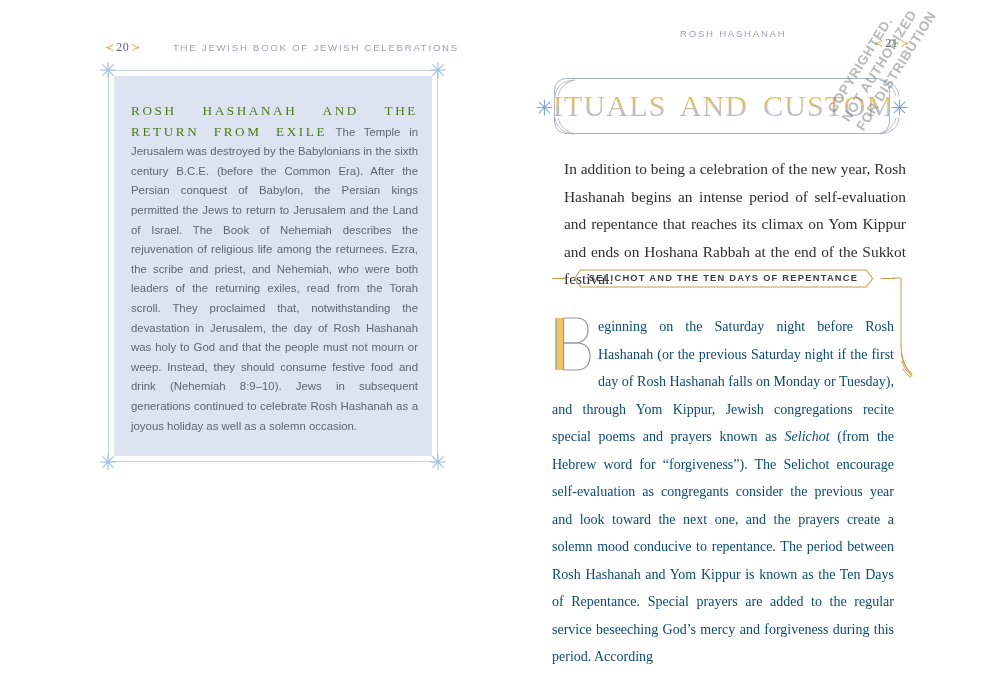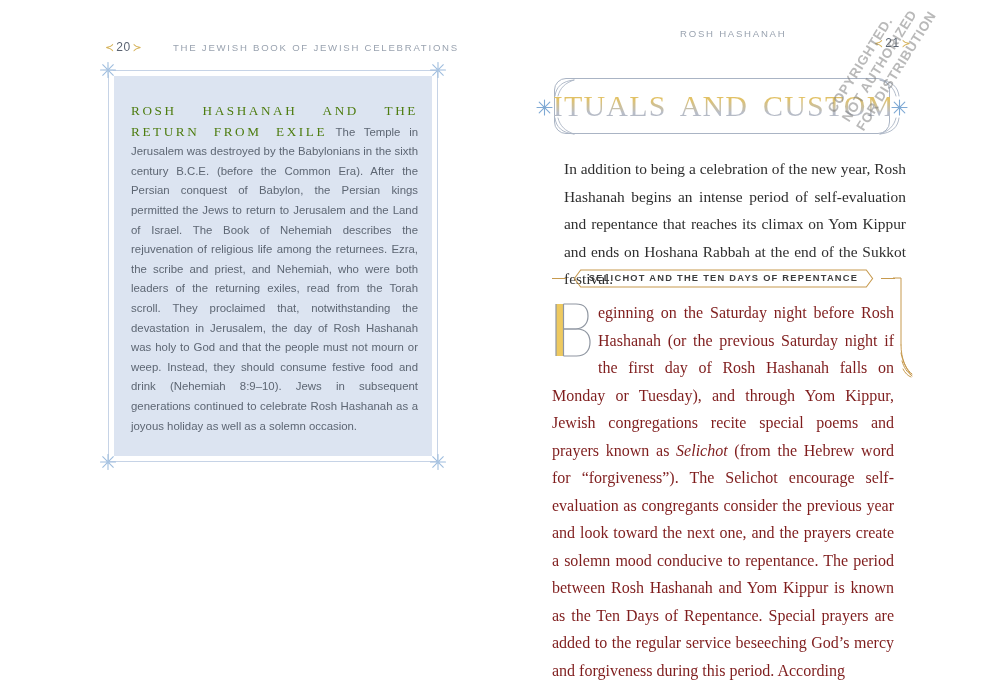--- a/index.html
+++ b/index.html
@@ -38,21 +38,21 @@
     align-items: center;
     gap: 0px;
   }
   .folio-orn {
     font-size: 11px;
     color: #d6b35a;
     line-height: 1;
     padding: 0 2px;
   }
   .folio-num {
-    font-family: Liberation Sans, sans-serif;
+    font-family: Liberation Serif, serif;
     font-size: 12px;
     letter-spacing: 0.5px;
     color: #5b6472;
   }
 
   .running-head-left {
     position: absolute;
     left: 173px;
     top: 42px;
     font-family: "Liberation Sans", sans-serif;
@@ -249,26 +249,26 @@
     top: 277px;
     width: 20px;
     height: 125px;
     pointer-events: none;
   }
 
   
   #body-block {
     position: absolute;
     left: 52px;
-    top: 299px;
+    top: 313px;
     width: 342px;
     font-family: "Liberation Serif", serif;
-    font-size: 16px;
+    font-size: 14px;
     line-height: 27.5px;
-    color: #7f1d1d;
+    color: #0c4a6e;
     text-align: justify;
     text-justify: inter-word;
   }
   #dropcap {
     float: left;
     width: 40px;
     height: 54px;
     margin: 4px 6px -2px 0;
   }
   #body-block i { font-style: italic; }

